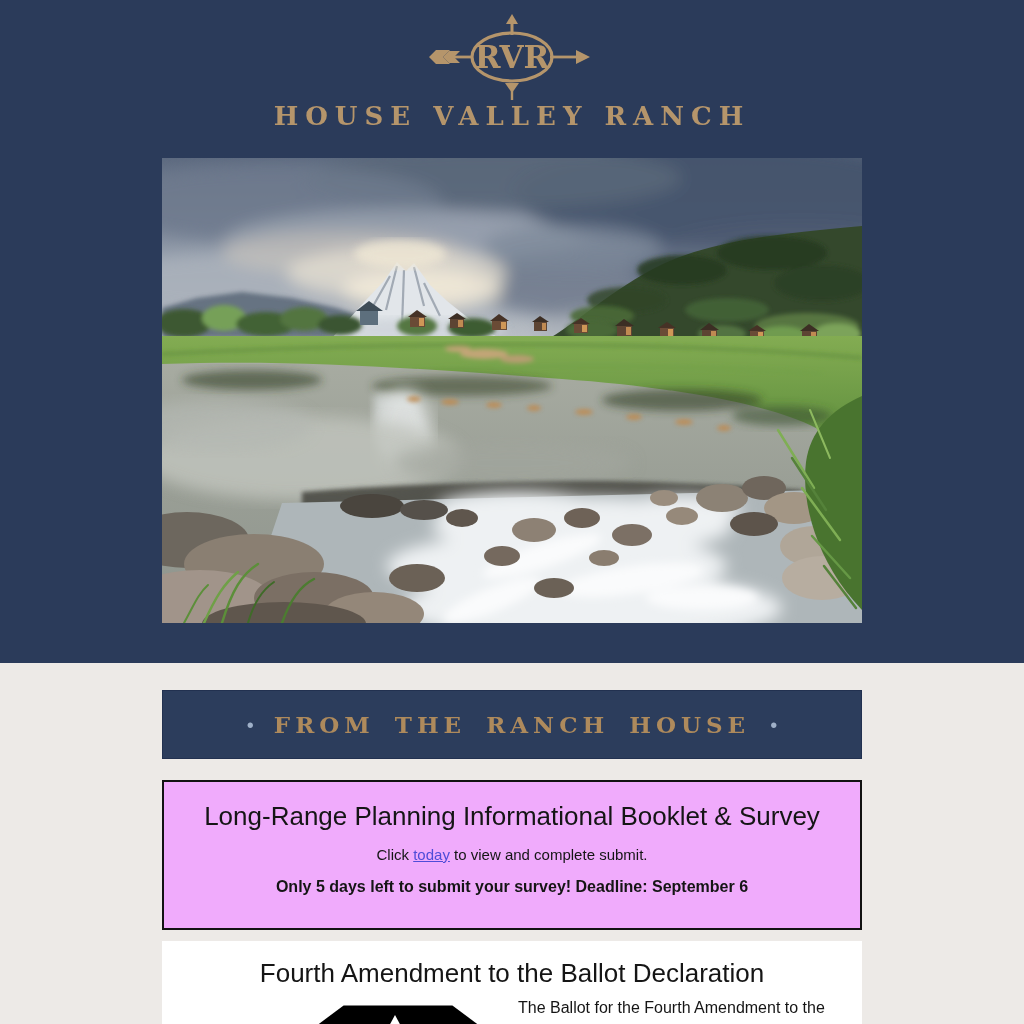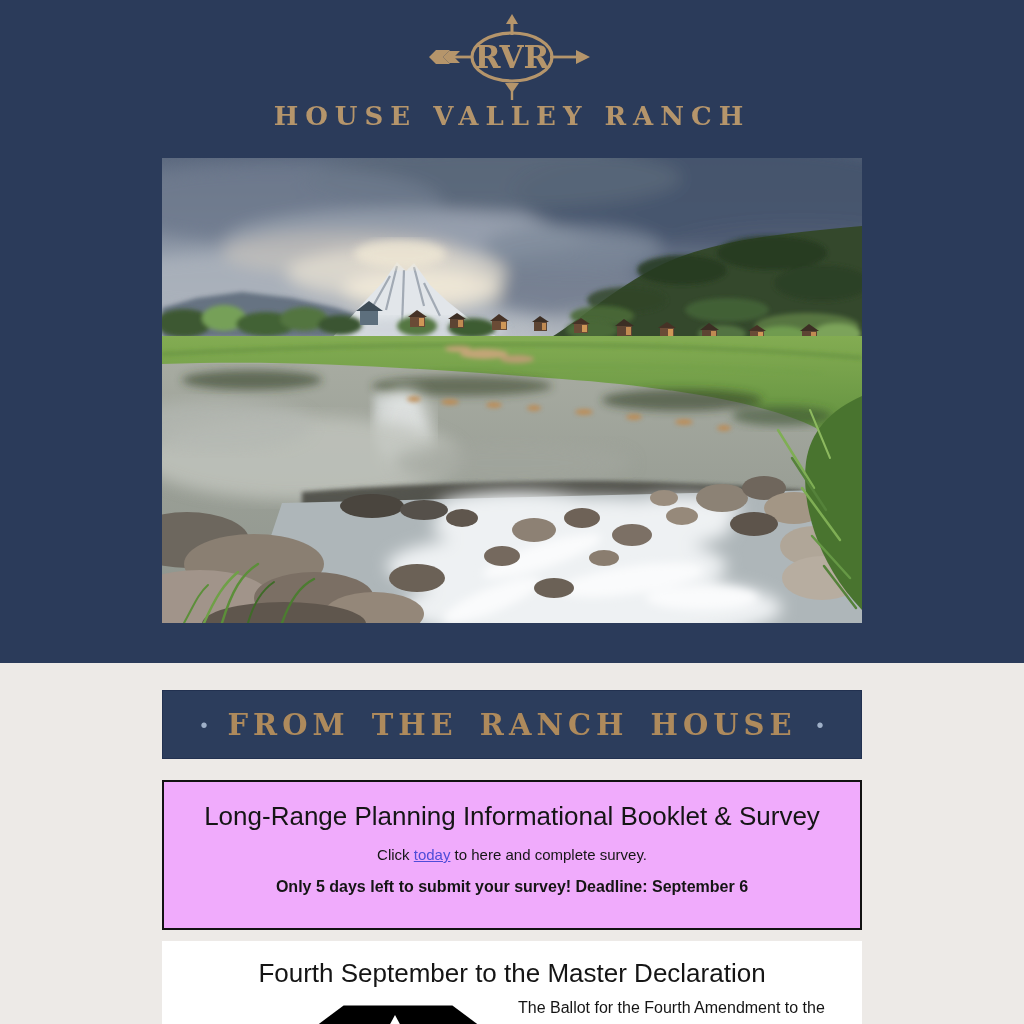--- a/index.html
+++ b/index.html
@@ -14,21 +14,21 @@
     color:#b5956b;white-space:nowrap;}
 
   
   .photo{position:absolute;top:158px;left:162px;width:700px;height:465px;overflow:hidden;background:#97a1ac;}
   .photo svg{display:block;}
 
   
   .banner{position:absolute;top:690px;left:162px;width:700px;height:69px;background:#2c3d5c;
     border:1px solid #223150;box-sizing:border-box;
     display:flex;align-items:center;justify-content:center;gap:20px;}
-  .banner .title{font-family:"DejaVu Serif",serif;font-weight:bold;font-size:29px;
+  .banner .title{font-family:"DejaVu Serif",serif;font-weight:bold;font-size:23px;
     letter-spacing:5px;word-spacing:7px;color:#ae8a5c;}
   .banner .dot{color:#9fb0c8;font-size:20px;line-height:1;}
 
   
   .survey-box{position:absolute;top:780px;left:162px;width:700px;height:150px;box-sizing:border-box;
     background:#f0abfc;border:2px solid #121212;text-align:center;color:#151515;}
   .survey-box h1{margin:19px 10px 13px;font-size:26px;font-weight:400;letter-spacing:0;}
   .survey-box p{margin:0;font-size:15px;line-height:19px;}
   .survey-box .deadline{margin-top:13px;font-size:16px;font-weight:bold;}
   .survey-box a{color:#4f4cd8;text-decoration:underline;cursor:pointer;}
@@ -340,26 +340,26 @@
   </div>
 
   <div class="banner">
     <span class="dot">•</span>
     <span class="title">FROM THE RANCH HOUSE</span>
     <span class="dot">•</span>
   </div>
 
   <div class="survey-box">
     <h1>Long-Range Planning Informational Booklet &amp; Survey</h1>
-    <p><span>Click </span><a href="#">today</a><span> to here and complete survey.</span></p>
+    <p><span>Click </span><a href="#">today</a><span> to view and complete submit.</span></p>
     <p class="deadline">Only 5 days left to submit your survey! Deadline: September 6</p>
   </div>
 
   <div class="card">
-    <h2>Fourth September to the Master Declaration</h2>
+    <h2>Fourth Amendment to the Ballot Declaration</h2>
     <div class="ballot">
       <div class="box-top"></div>
       <div class="arrow"></div>
     </div>
     <p class="body-text">The Ballot for the Fourth Amendment to the</p>
   </div>
 
 </div>
 
 </body></html>

